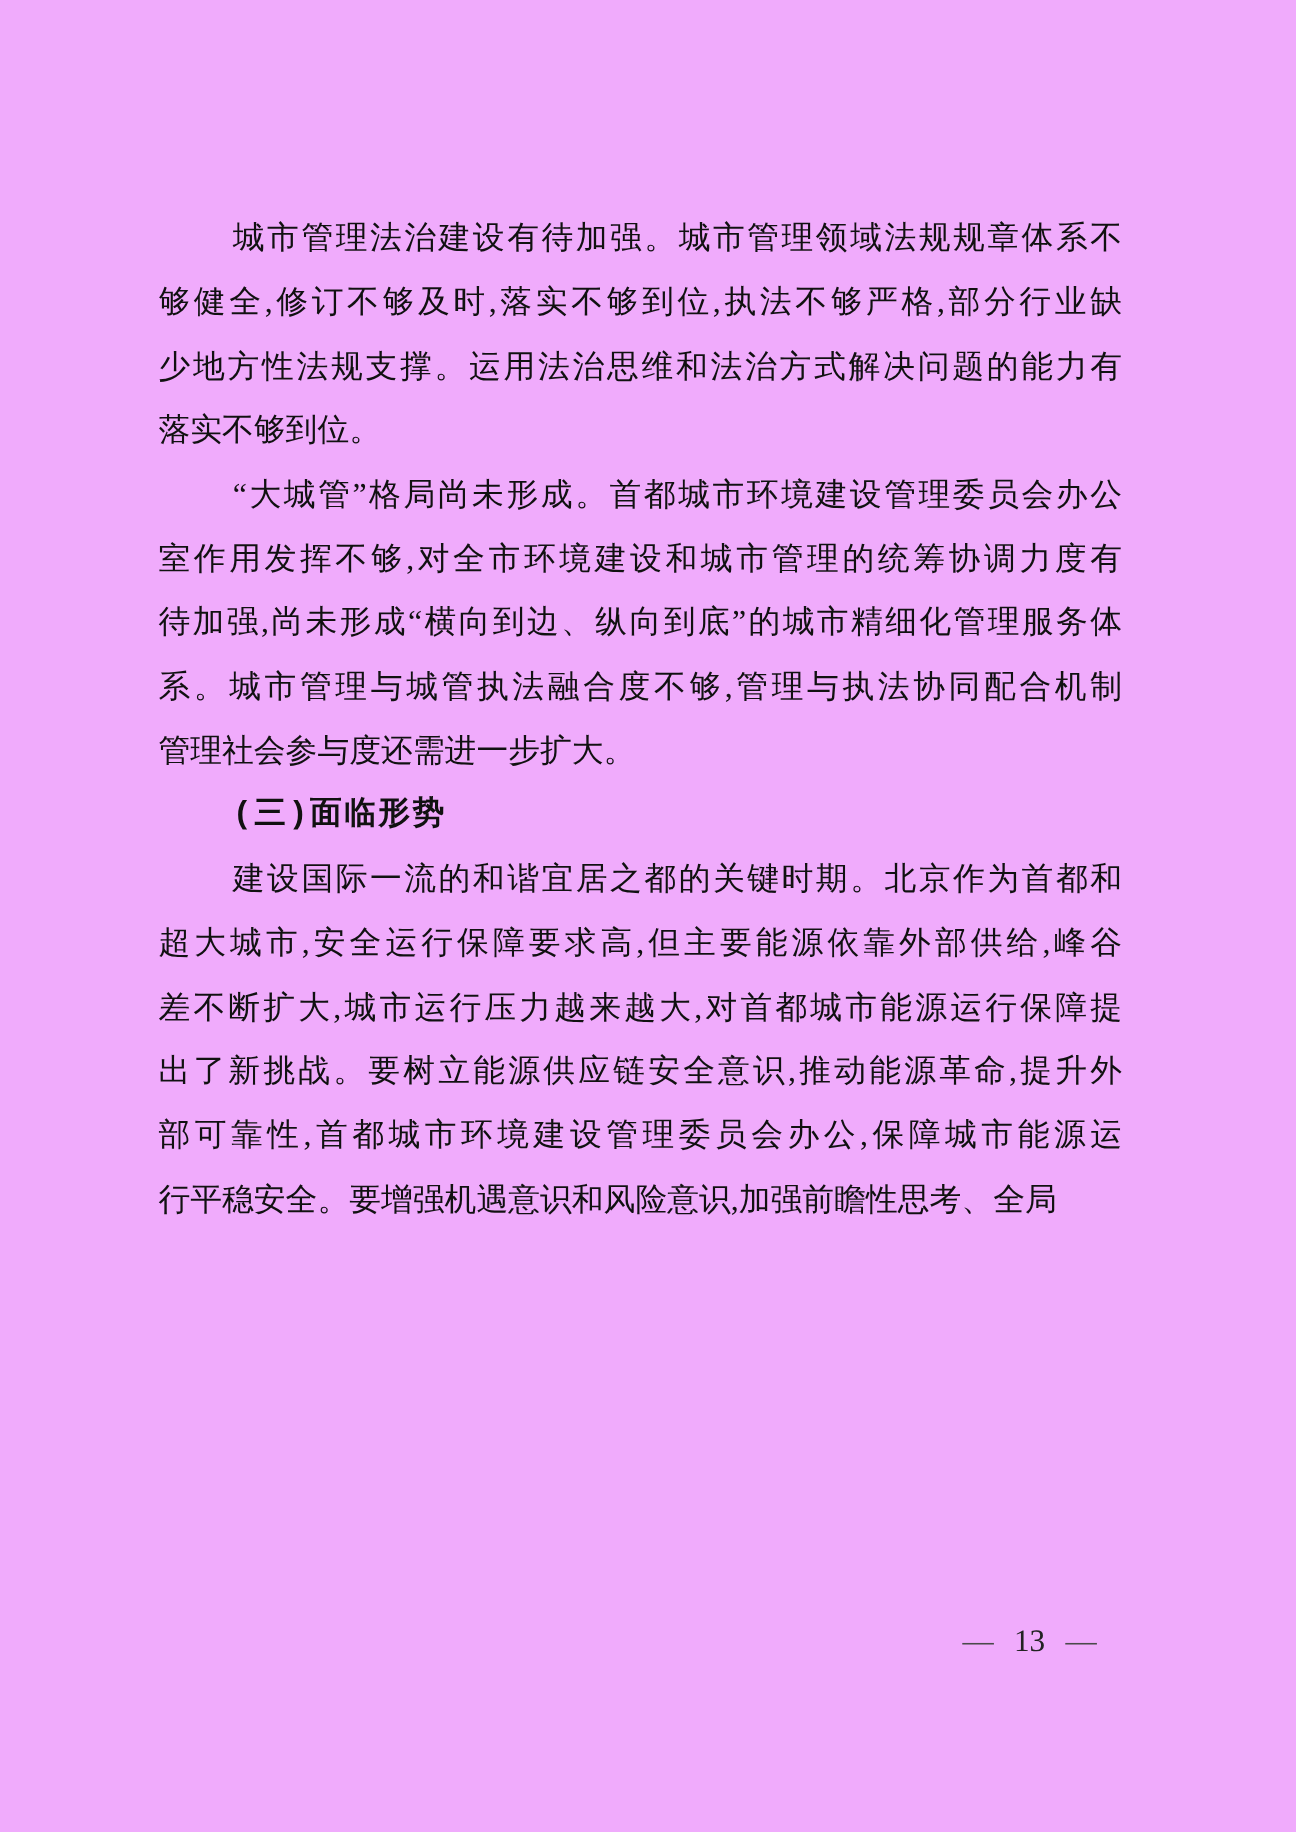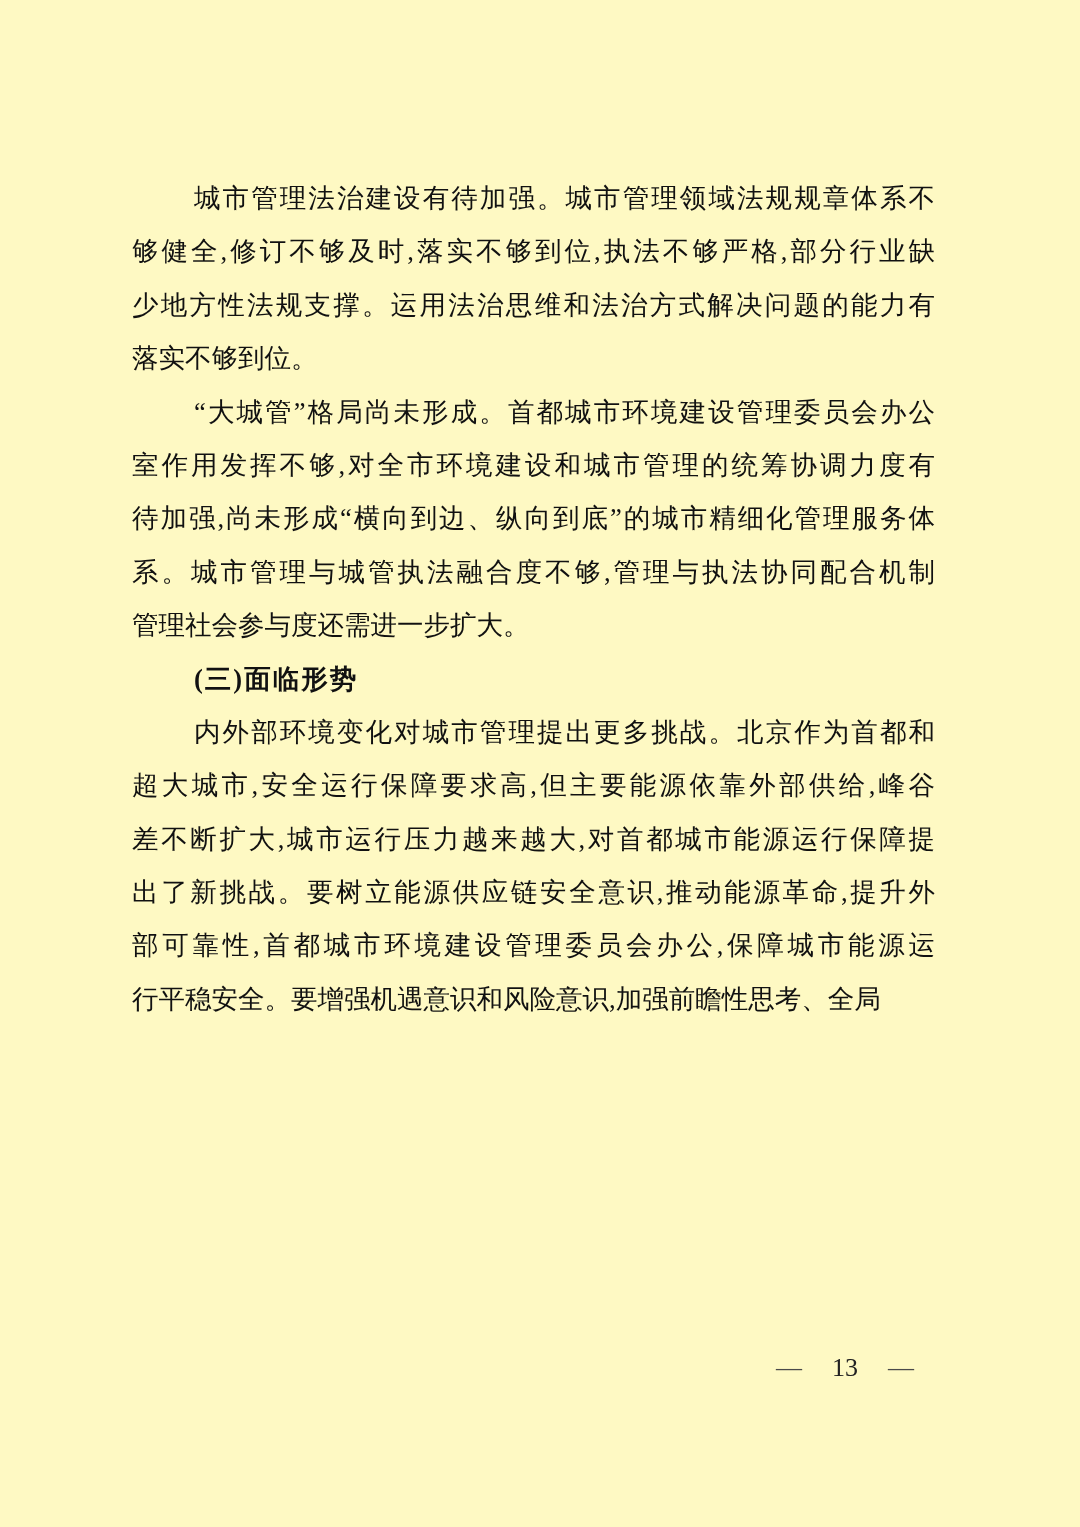--- a/index.html
+++ b/index.html
@@ -5,21 +5,21 @@
 <style>
   html, body {
     margin: 0;
     padding: 0;
     background: #ffffff;
   }
   .page {
     position: relative;
     width: 1080px;
     height: 1527px;
-    background: #fef9c3;
+    background: #f0abfc;
     overflow: hidden;
     font-family: "Liberation Serif", "DejaVu Serif", serif;
   }
   .text-block {
     position: absolute;
     left: 132px;
     top: 172px;
     width: 803px;
   }
   .para { margin: 0; padding: 0; }
@@ -32,32 +32,33 @@
     text-align-last: justify;
     overflow: hidden;
     white-space: normal;
   }
   .line.first { text-indent: 62px; }
   .line.last { text-align-last: left; }
   .para.heading .line {
     font-weight: 700;
     text-align-last: left;
     letter-spacing: 2px;
+    font-family: Liberation Mono, monospace;
   }
   .page-number {
     position: absolute;
     top: 1352px;
     right: 166px;
     font-size: 26px;
     line-height: 32px;
     color: #222222;
     white-space: nowrap;
   }
   .pn-dash { color: #4a4a4a; }
-  .pn-num { margin: 0 30px; color: #222222; text-align: right; }
+  .pn-num { margin: 0 17px; color: #222222; text-align: right; }
 </style>
 </head>
 <body>
 
 <div class="page">
 
   <div class="text-block">
 
   <div class="para body">
         <div class="line first">城市管理法治建设有待加强。城市管理领域法规规章体系不</div>
@@ -69,21 +70,21 @@
         <div class="line first">“大城管”格局尚未形成。首都城市环境建设管理委员会办公</div>
         <div class="line">室作用发挥不够,对全市环境建设和城市管理的统筹协调力度有</div>
         <div class="line">待加强,尚未形成“横向到边、纵向到底”的城市精细化管理服务体</div>
         <div class="line">系。城市管理与城管执法融合度不够,管理与执法协同配合机制</div>
         <div class="line last">管理社会参与度还需进一步扩大。</div>
       </div>
       <div class="para heading">
         <div class="line first last">(三)面临形势</div>
       </div>
       <div class="para body">
-        <div class="line first">内外部环境变化对城市管理提出更多挑战。北京作为首都和</div>
+        <div class="line first">建设国际一流的和谐宜居之都的关键时期。北京作为首都和</div>
         <div class="line">超大城市,安全运行保障要求高,但主要能源依靠外部供给,峰谷</div>
         <div class="line">差不断扩大,城市运行压力越来越大,对首都城市能源运行保障提</div>
         <div class="line">出了新挑战。要树立能源供应链安全意识,推动能源革命,提升外</div>
         <div class="line">部可靠性,首都城市环境建设管理委员会办公,保障城市能源运</div>
         <div class="line last">行平稳安全。要增强机遇意识和风险意识,加强前瞻性思考、全局</div>
       </div>
     </div>
 
   <div class="page-number">
     <span class="pn-dash">—</span><span class="pn-num">13</span><span class="pn-dash">—</span>

